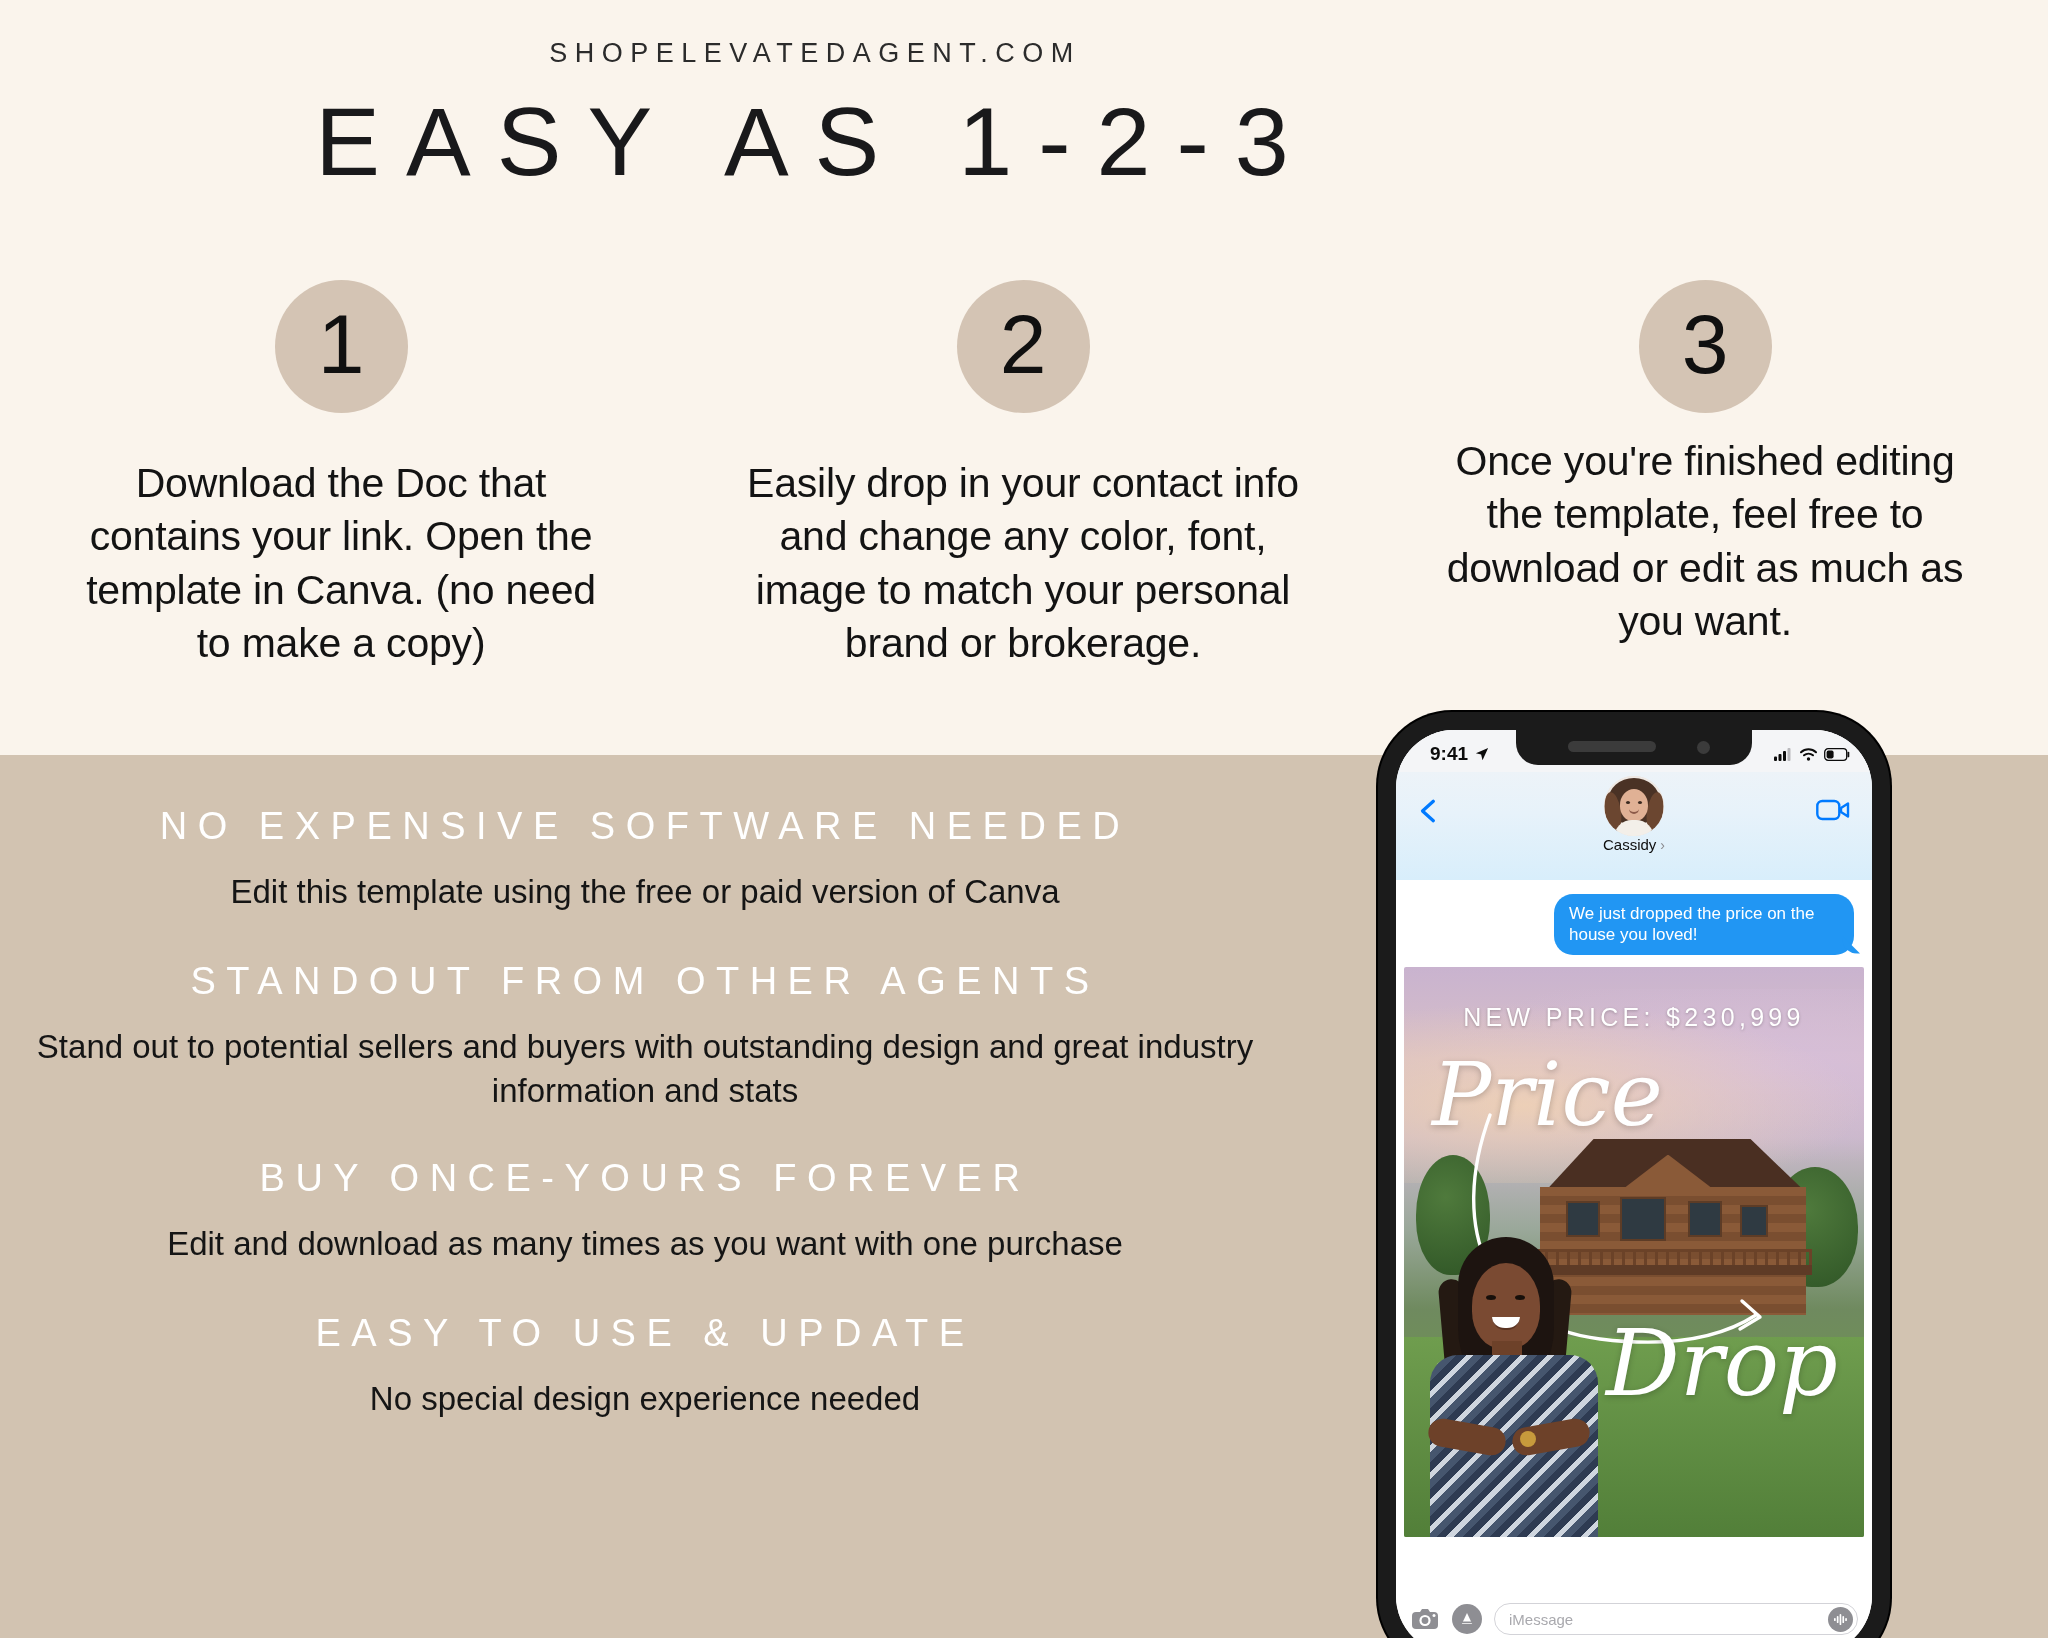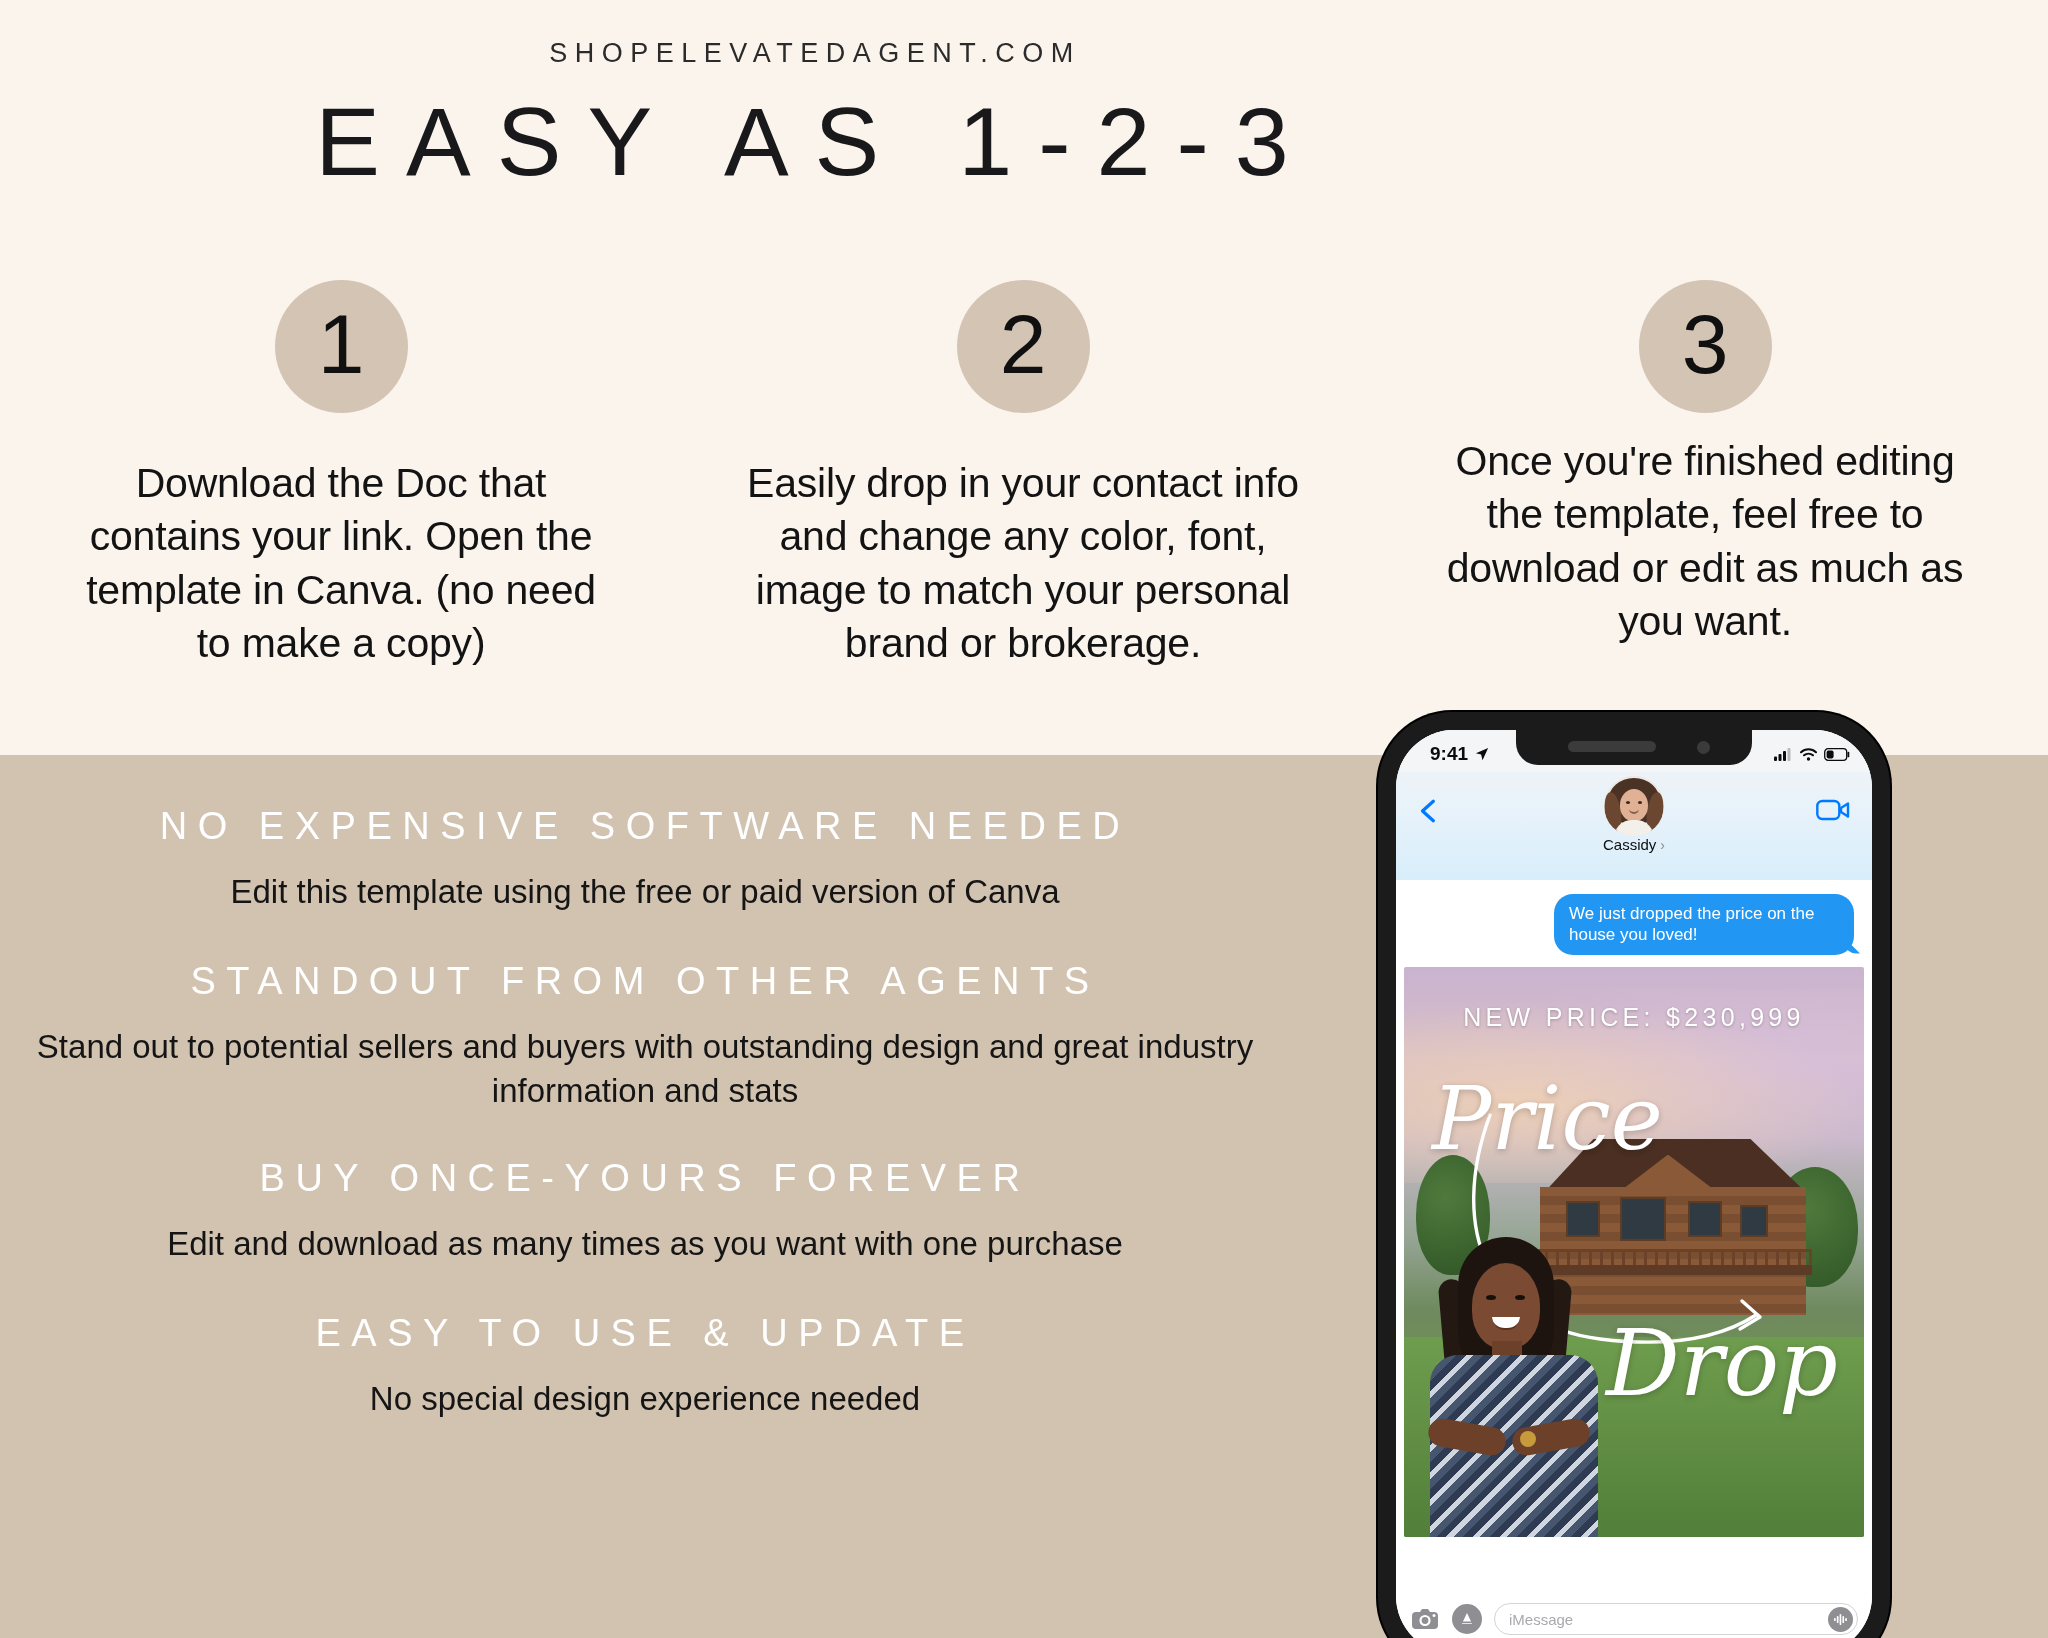--- a/index.html
+++ b/index.html
@@ -185,21 +185,21 @@
     background: radial-gradient(ellipse at 30% 60%, rgba(246,214,176,.75), transparent 62%),
                 radial-gradient(ellipse at 75% 40%, rgba(214,190,222,.8), transparent 60%);
   }
   #new-price {
     position: absolute; top: 36px; left: 0; width: 100%;
     text-align: center; color: #fff;
     font-size: 25px; letter-spacing: 4.3px; font-weight: 400;
     text-shadow: 0 1px 3px rgba(0,0,0,.25);
   }
   #script-price {
-    position: absolute; left: 28px; top: 100px;
+    position: absolute; left: 28px; top: 76px;
     font-family: "DejaVu Serif", serif; font-style: italic;
     font-size: 88px; color: #fff; font-weight: 400;
     text-shadow: 0 2px 6px rgba(0,0,0,.22);
   }
   #script-drop {
     position: absolute; right: 26px; bottom: 120px;
     font-family: "DejaVu Serif", serif; font-style: italic;
     font-size: 92px; color: #fff; font-weight: 400;
     text-shadow: 0 2px 6px rgba(0,0,0,.22);
   }

